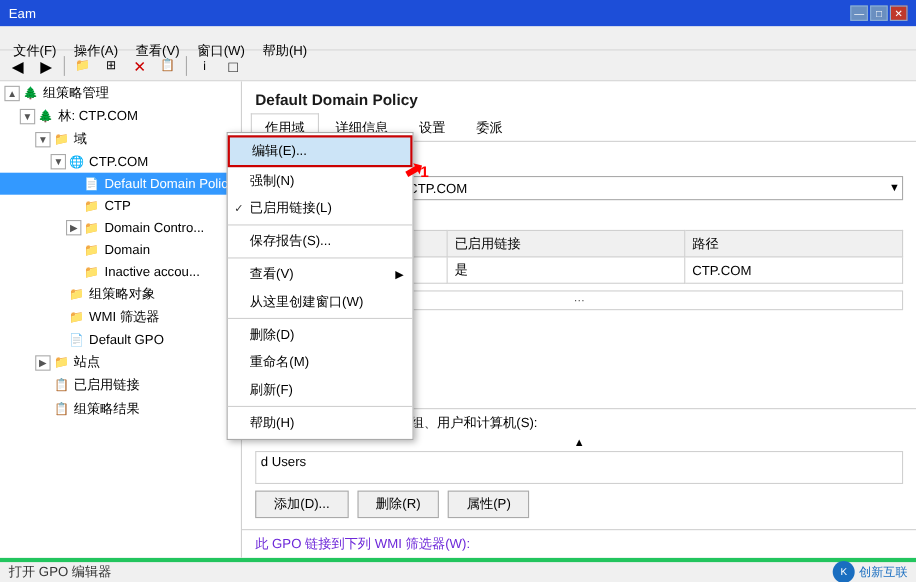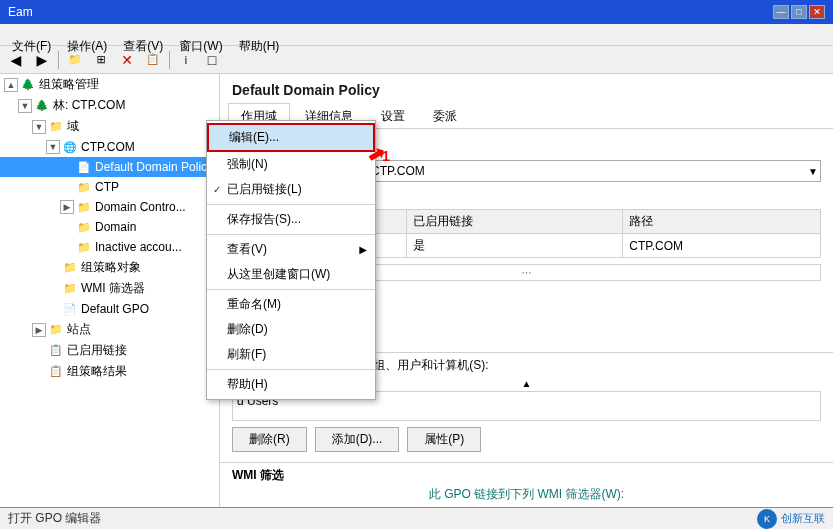--- a/index.html
+++ b/index.html
@@ -276,22 +276,21 @@
       border-top: 1px solid #d0d0d0;
       padding: 4px 12px;
     }
     .wmi-title {
       font-weight: bold;
       font-size: 12px;
       margin-bottom: 2px;
     }
     .wmi-desc {
       font-size: 12px;
-      color: #0f766e;
-      text-align: center;
+      color: #6d28d9;
     }
 
     
     .context-menu {
       position: absolute;
       left: 206px;
       top: 120px;
       width: 170px;
       background: white;
       border: 1px solid #aaa;
@@ -339,21 +338,21 @@
       font-size: 20px;
       font-weight: bold;
       z-index: 200;
       transform: rotate(-30deg);
     }
 
     
     .status-bar {
       height: 22px;
       background: #f0f0f0;
-      border-top: 1px solid #22c55e;
+      border-top: 4px solid #22c55e;
       display: flex;
       align-items: center;
       padding: 0 8px;
       justify-content: space-between;
     }
     .status-text {
       font-size: 12px;
       color: #333;
     }
     .status-logo {
@@ -549,28 +548,27 @@
 
     </div>
 
     <div class="bottom-section">
       <div class="bottom-label">此 GPO 链接到应用于下列组、用户和计算机(S):</div>
       <div class="sort-indicator">▲</div>
       <div class="users-list">
         <span>d Users</span>
       </div>
       <div class="action-buttons">
+        <button class="action-btn">添加(D)...</button>
         <button class="action-btn">删除(R)</button>
-        <button class="action-btn">添加(D)...</button>
         <button class="action-btn">属性(P)</button>
       </div>
     </div>
 
     <div class="wmi-section">
-      <div class="wmi-title">WMI 筛选</div>
       <div class="wmi-desc">此 GPO 链接到下列 WMI 筛选器(W):</div>
     </div>
   </div>
 </div>
 
 <div class="context-menu">
   <div class="ctx-item ctx-item-edit highlighted">
     <span>编辑(E)...</span>
   </div>
   <div class="ctx-item">
@@ -587,24 +585,24 @@
   <div class="ctx-separator"></div>
   <div class="ctx-item">
     <span>查看(V)</span>
     <span class="ctx-arrow">▶</span>
   </div>
   <div class="ctx-item">
     <span>从这里创建窗口(W)</span>
   </div>
   <div class="ctx-separator"></div>
   <div class="ctx-item">
+    <span>删除(D)</span>
+  </div>
+  <div class="ctx-item">
     <span>重命名(M)</span>
-  </div>
-  <div class="ctx-item">
-    <span>删除(D)</span>
   </div>
   <div class="ctx-item">
     <span>刷新(F)</span>
   </div>
   <div class="ctx-separator"></div>
   <div class="ctx-item">
     <span>帮助(H)</span>
   </div>
 </div>
 

